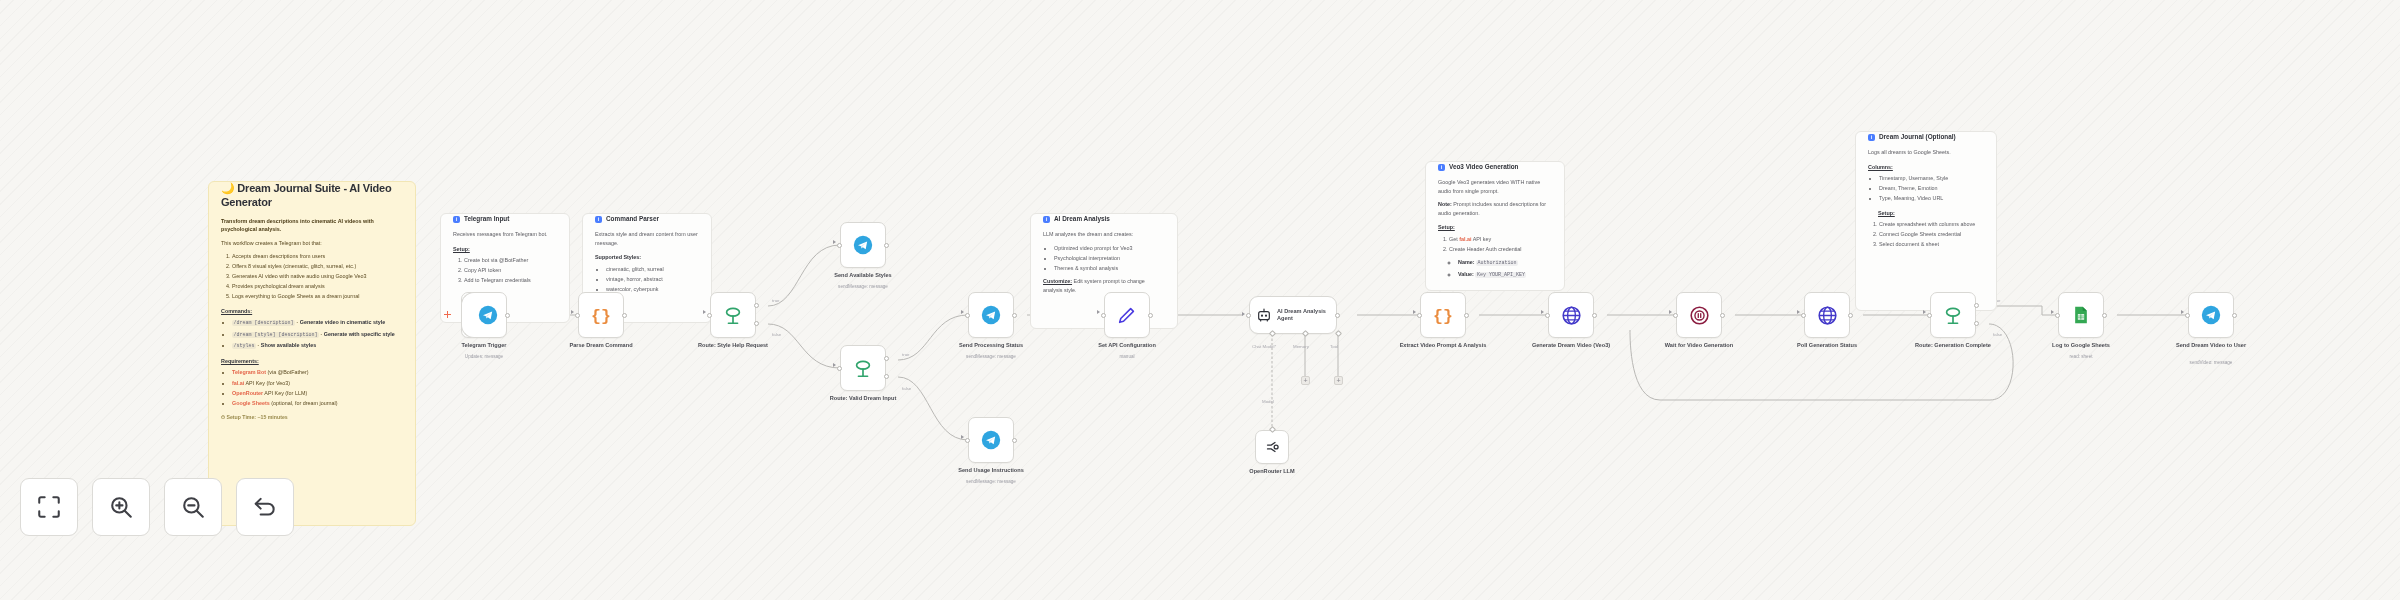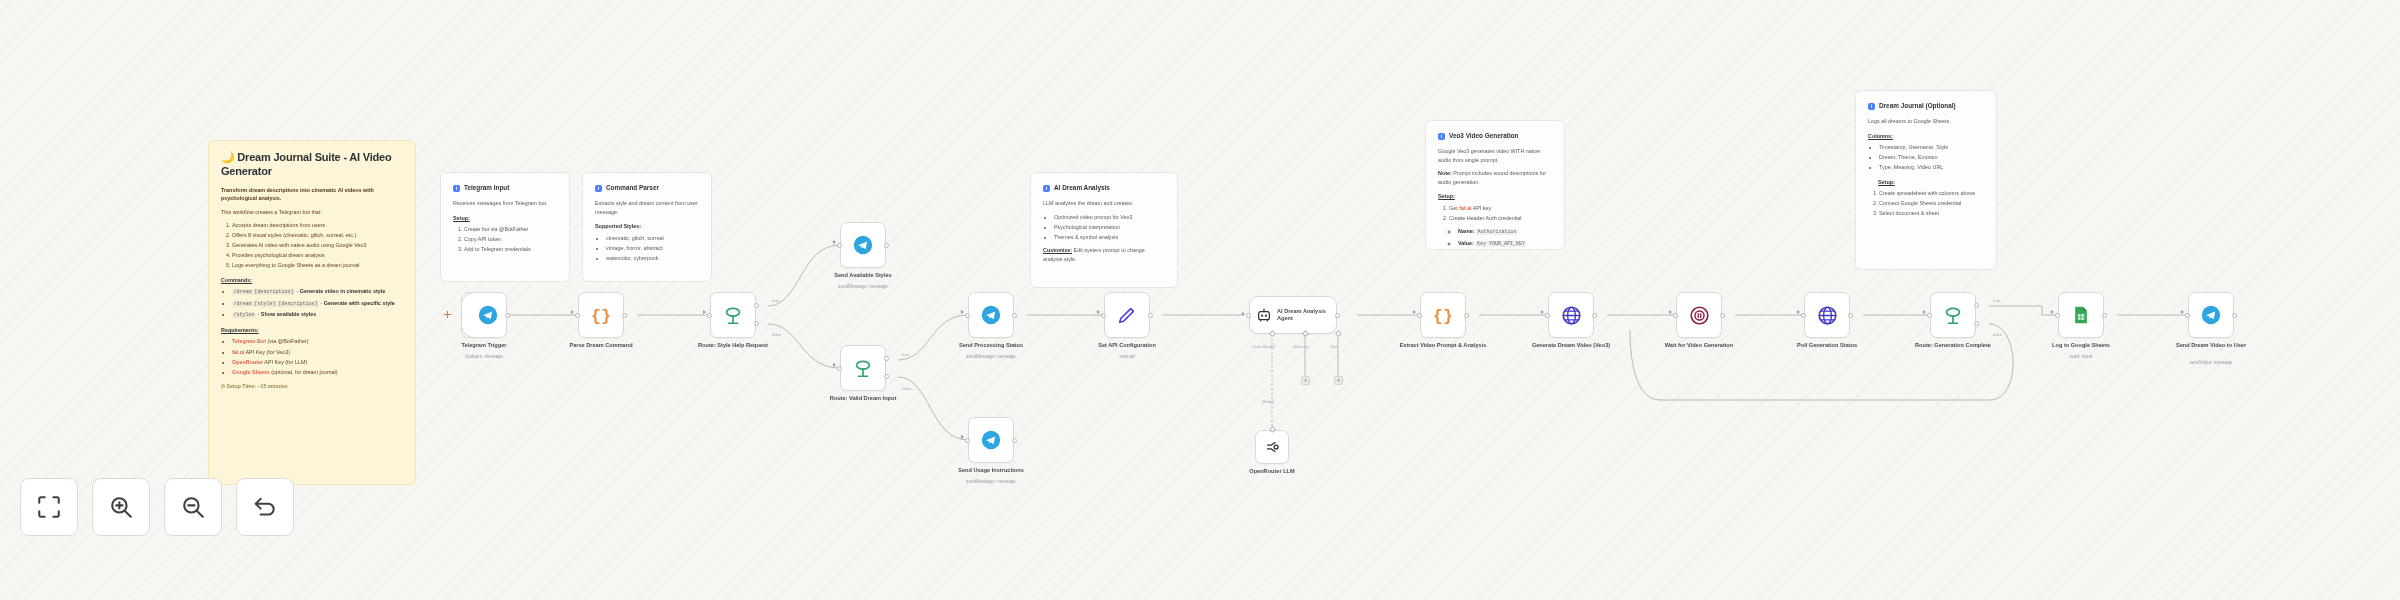--- a/index.html
+++ b/index.html
@@ -8,23 +8,24 @@
     background-color:#f7f6f3;
     background-image:repeating-linear-gradient(135deg, rgba(0,0,0,0.022) 0px, rgba(0,0,0,0.022) 1px, transparent 1px, transparent 9px);
     font-family:"Liberation Sans", sans-serif;
     color:#33343b;
   }
   .canvas{position:absolute;inset:0;}
 
   
   .sticky{
     position:absolute;box-sizing:border-box;
-    border-radius:6px;padding:10px 12px;
+    border-radius:6px;padding:0 12px;
     font-size:5.4px;line-height:1.58;
     overflow:hidden;
+    margin-top:41px;
   }
   .sticky.yellow{
     background:#fdf5d8;border:1px solid #f2e6b5;
     color:#5b4a22;
   }
   .sticky.white{
     background:#fdfdfc;border:1px solid #e7e6e2;
     color:#5c5c62;
   }
   .sticky h1{

